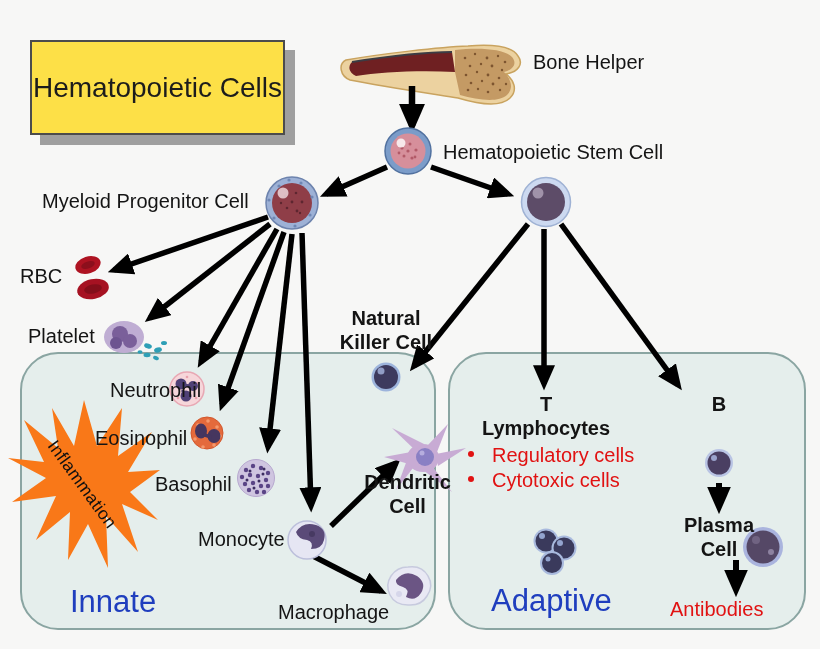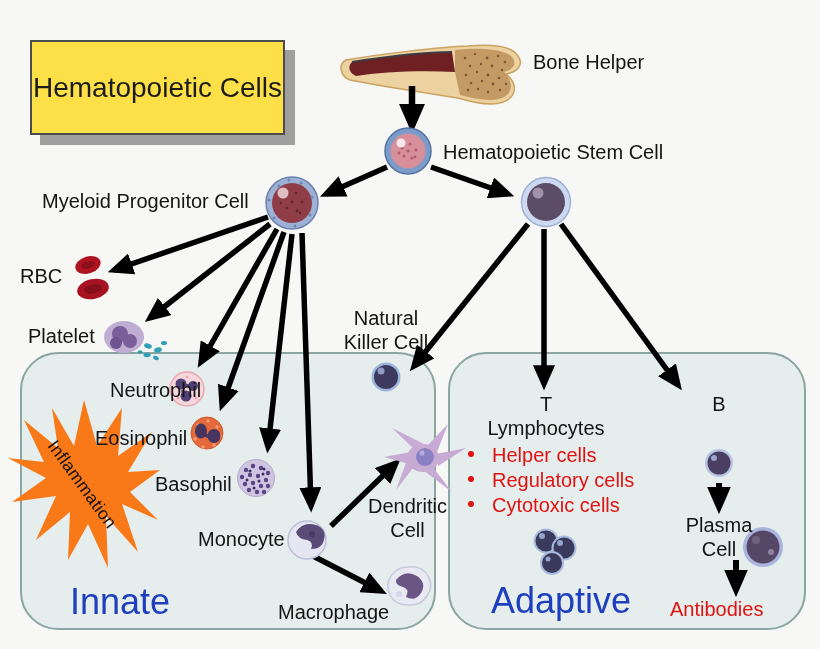--- a/index.html
+++ b/index.html
@@ -14,23 +14,23 @@
   body{font-family:"Liberation Sans","DejaVu Sans",sans-serif;background:#e9e9e9;}
   #stage{position:relative;width:820px;height:649px;background:#f7f7f6;overflow:hidden;}
 
   .panel{position:absolute;background:var(--box-fill);border:2px solid var(--box-border);border-radius:38px;}
   #innate-box{left:20px;top:352px;width:416px;height:278px;}
   #adaptive-box{left:448px;top:352px;width:358px;height:278px;}
 
   #diagram-svg{position:absolute;left:0;top:0;z-index:2;}
 
   .lbl{position:absolute;z-index:3;color:var(--ink);font-size:20px;line-height:24px;white-space:nowrap;}
-  .lbl.center{text-align:center;white-space:normal;}
+  .lbl.center{text-align:center;white-space:normal;font-weight:bold;}
   .lbl.red{color:var(--alert-red);}
-  .panel-label{position:absolute;z-index:3;color:var(--accent-blue);font-size:36px;line-height:32px;}
+  .panel-label{position:absolute;z-index:3;color:var(--accent-blue);font-size:31px;line-height:32px;}
 
   #title-box{position:absolute;left:30px;top:40px;width:255px;height:95px;z-index:3;
     background:#fde047;border:2px solid #4c4c4c;box-shadow:10px 10px 0 #9f9f9f;
     display:flex;align-items:center;justify-content:center;text-align:center;
     font-size:28px;line-height:36px;color:#1c1c1c;}
 
   #bullet-list{position:absolute;left:468px;top:444px;z-index:3;}
   .bullet-row{display:flex;align-items:baseline;height:25px;}
   .bullet-dot{width:6px;height:6px;border-radius:50%;background:var(--alert-red);margin-right:18px;position:relative;top:-5px;}
   .bullet-text{color:var(--alert-red);font-size:20px;}
@@ -315,21 +315,21 @@
   <div class="lbl" style="left:95px;top:426px;">Eosinophil</div>
   <div class="lbl" style="left:155px;top:472px;">Basophil</div>
   <div class="lbl" style="left:198px;top:527px;">Monocyte</div>
   <div class="lbl" style="left:278px;top:600px;">Macrophage</div>
 
   <div class="lbl center" style="left:330px;top:306px;width:112px;">
     <div>Natural</div>
     <div>Killer Cell</div>
   </div>
 
-  <div class="lbl center" style="left:355px;top:494px;width:105px;">
+  <div class="lbl center" style="left:355px;top:470px;width:105px;">
     <div>Dendritic</div>
     <div>Cell</div>
   </div>
 
   <div class="lbl center" style="left:481px;top:392px;width:130px;">
     <div>T</div>
     <div>Lymphocytes</div>
   </div>
 
   <div class="lbl center" style="left:654px;top:392px;width:130px;">
@@ -337,24 +337,20 @@
   </div>
 
   <div class="lbl center" style="left:674px;top:513px;width:90px;">
     <div>Plasma</div>
     <div>Cell</div>
   </div>
 
   <div class="lbl red" style="left:670px;top:597px;">Antibodies</div>
 
   <div id="bullet-list">
-    <div class="bullet-row">
-      <span class="bullet-dot"></span>
-      <span class="bullet-text">Helper cells</span>
-    </div>
     <div class="bullet-row">
       <span class="bullet-dot"></span>
       <span class="bullet-text">Regulatory cells</span>
     </div>
     <div class="bullet-row">
       <span class="bullet-dot"></span>
       <span class="bullet-text">Cytotoxic cells</span>
     </div>
   </div>
 

